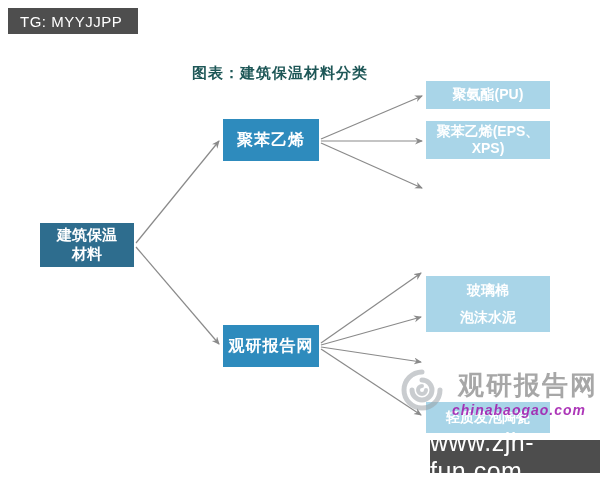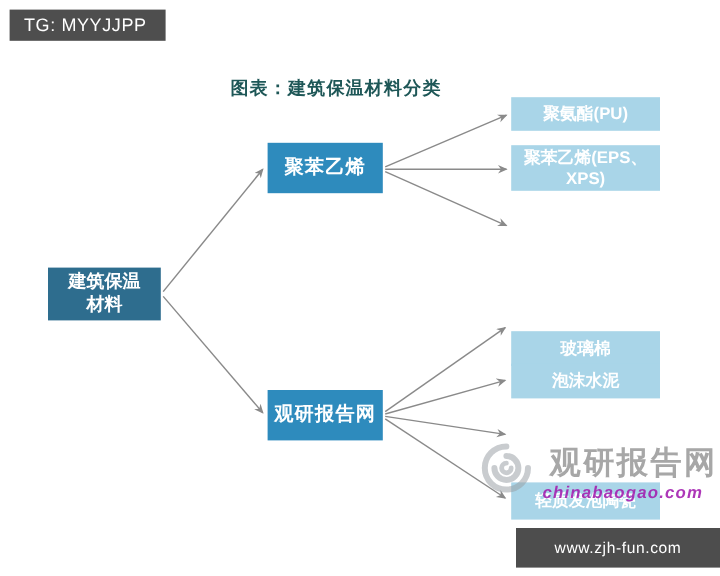--- a/index.html
+++ b/index.html
@@ -53,21 +53,21 @@
     text-align:right;
   }
   .wm-url{
     position:absolute;left:54px;top:36px;color:#a21caf;font-size:14px;font-weight:bold;
     letter-spacing:1px;
     font-style:italic;
   }
   
   .url-bar{
     position:absolute;left:430px;top:440px;width:170px;height:33px;
-    background:#4d4d4d;color:#ffffff;font-size:13px;
+    background:#4d4d4d;color:#ffffff;font-size:25px;
     display:flex;align-items:center;justify-content:center;letter-spacing:0.5px;
   }
 </style>
 </head>
 <body>
 
 <div class="stage">
 
   <svg class="connectors" width="600" height="480" viewBox="0 0 600 480" xmlns="http://www.w3.org/2000/svg">
     <defs>

